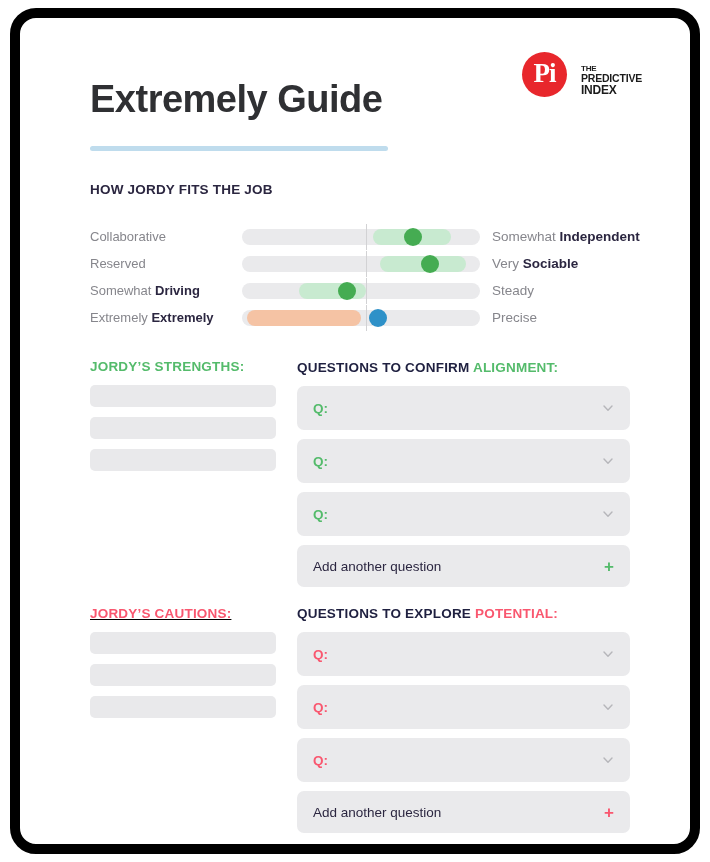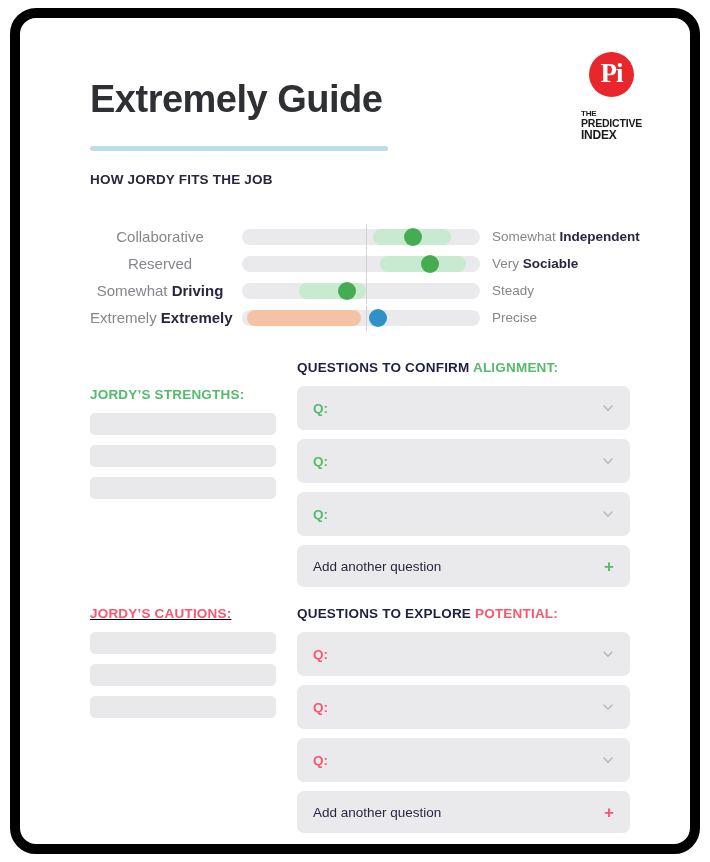--- a/index.html
+++ b/index.html
@@ -64,22 +64,21 @@
     background: #bfdced;
   }
 
   
   #brand-logo {
     position: absolute;
     right: 20px;
     top: 6px;
     display: flex;
     align-items: center;
-    gap: 1px;
-    flex-direction: column;
+    gap: 14px;
   }
   .logo-mark {
     width: 45px;
     height: 45px;
     border-radius: 50%;
     background: #e8272c;
     display: flex;
     align-items: center;
     justify-content: center;
   }
@@ -109,40 +108,40 @@
   
   .section-kicker {
     position: absolute;
     left: 70px;
     margin: 0;
     font-size: 13.5px;
     font-weight: bold;
     color: #2b2640;
     letter-spacing: 0.2px;
   }
-  #fit-heading { top: 154px; }
+  #fit-heading { top: 164px; }
 
   
   #behavior-chart {
     position: absolute;
     left: 70px;
     top: 205px;
     width: 580px;
   }
   .bar-row {
     position: relative;
     height: 27px;
     display: flex;
     align-items: center;
   }
   .bar-label-left {
     width: 152px;
-    text-align: center;
+    text-align: left;
     padding-right: 12px;
-    font-size: 15px;
+    font-size: 13px;
     color: #86868c;
     white-space: nowrap;
     box-sizing: border-box;
   }
   .bar-label-right {
     padding-left: 12px;
     font-size: 13.5px;
     color: #86868c;
     white-space: nowrap;
   }
@@ -310,21 +309,21 @@
           <div class="bar-label-left">Extremely <b>Extremely</b></div>
           <div class="bar-track">
             <div class="bar-range" style="left: 4.76px; width: 114.24px; background: rgb(245, 195, 164);"></div>
             <div class="bar-midline" style="left: 123.76px;"></div>
             <div class="bar-dot" style="left: 135.66px; background: rgb(46, 145, 200);"></div>
           </div>
           <div class="bar-label-right">Precise</div>
         </div>
       </div>
 
-    <div class="col-left" style="top:369px;">
+    <div class="col-left" style="top:341px;">
       <h3 class="col-heading green">JORDY’S STRENGTHS:</h3>
       <div>
         <div class="blank-field"></div>
         <div class="blank-field"></div>
         <div class="blank-field"></div>
       </div>
     </div>
 
     <div class="col-right" style="top:342px;">
       <h3 class="col-heading dark"><span>QUESTIONS TO CONFIRM </span><span class="accent-green">ALIGNMENT:</span></h3>

